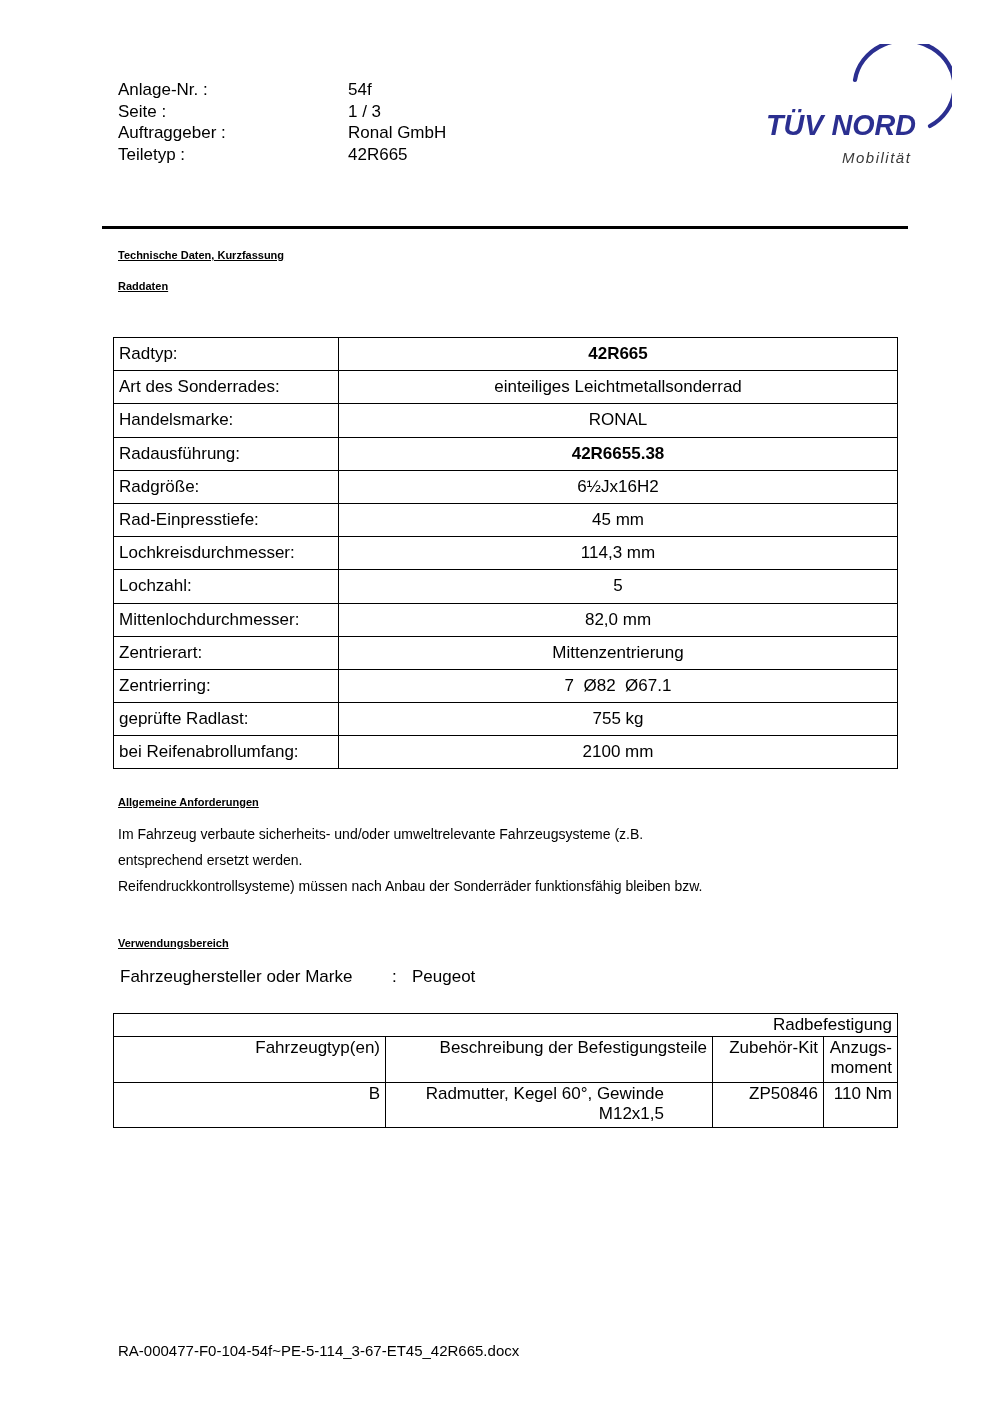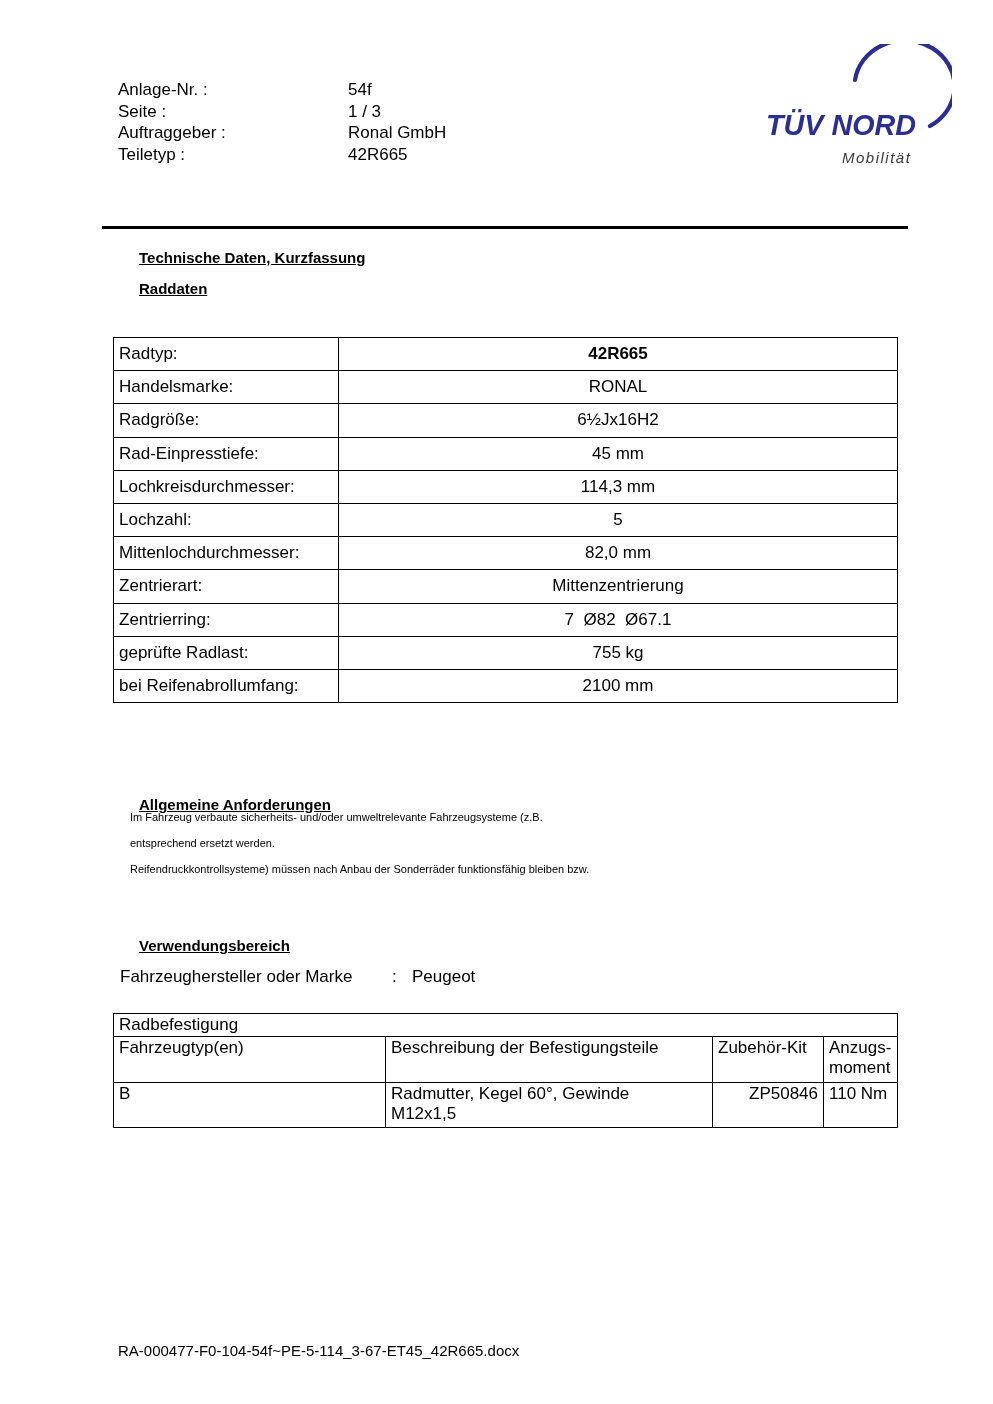--- a/index.html
+++ b/index.html
@@ -12,41 +12,41 @@
     overflow:hidden;
   }
   
   .header-block{position:absolute;left:118px;top:79px;font-size:17px;line-height:21.5px;}
   .header-row .hlabel{display:inline-block;width:230px;}
   
   .logo{position:absolute;left:752px;top:44px;width:200px;height:132px;}
   
   .rule{position:absolute;left:102px;top:226px;width:806px;height:3px;background:#000;}
   
-  .heading{position:absolute;left:118px;font-size:15px;font-weight:bold;text-decoration:underline;white-space:nowrap;margin-left:21px;}
+  .heading{position:absolute;left:118px;font-size:11px;font-weight:bold;text-decoration:underline;white-space:nowrap;}
   .h-tech{top:249px;}
   .h-rad{top:280px;}
   .h-allg{top:796px;}
   .h-verw{top:937px;}
   
   table{border-collapse:collapse;table-layout:fixed;}
   .raddaten{position:absolute;left:113px;top:337px;width:784px;font-size:17px;}
   .raddaten td{border:1.5px solid #000;height:32.2px;padding:0 5px;vertical-align:middle;overflow:hidden;}
   .raddaten td.lbl{text-align:left;}
   .raddaten td.val{text-align:center;}
   .bold{font-weight:bold;}
   
-  .para{position:absolute;left:118px;top:804px;font-size:11px;line-height:26px;width:800px;margin-left:12px;}
+  .para{position:absolute;left:118px;top:821px;font-size:14px;line-height:26px;width:800px;}
   
   .hersteller{position:absolute;left:120px;top:967px;font-size:17px;}
   .hersteller .hl{display:inline-block;width:272px;}
   .hersteller .sep{display:inline-block;width:20px;}
   
   .befestigung{position:absolute;left:113px;top:1013px;width:784px;font-size:17px;}
-  .befestigung td{border:1.5px solid #000;vertical-align:top;text-align:left;padding:1px 5px;overflow:hidden;}
+  .befestigung td{border:1.5px solid #000;vertical-align:top;text-align:right;padding:1px 5px;overflow:hidden;}
   .befestigung .title-cell{height:20px;}
   .befestigung tr.hdr td{height:43px;}
   .befestigung tr.data td{height:42px;}
   .befestigung td.desc-cell{padding-right:48px;}
   .befestigung td.kit-cell{text-align:right;}
   
   .footer{position:absolute;left:118px;top:1342px;font-size:15px;}
 </style>
 </head>
 <body>
@@ -85,22 +85,30 @@
     <colgroup>
         <col style="width:225px">
         <col style="width:559px">
       </colgroup>
     <tbody>
       <tr>
           <td class="lbl">Radtyp:</td>
           <td class="val bold">42R665</td>
         </tr>
       <tr>
+          <td class="lbl">Art des Sonderrades:</td>
+          <td class="val">einteiliges Leichtmetallsonderrad</td>
+        </tr>
+      <tr>
           <td class="lbl">Handelsmarke:</td>
           <td class="val">RONAL</td>
+        </tr>
+      <tr>
+          <td class="lbl">Radausführung:</td>
+          <td class="val bold">42R6655.38</td>
         </tr>
       <tr>
           <td class="lbl">Radgröße:</td>
           <td class="val">6½Jx16H2</td>
         </tr>
       <tr>
           <td class="lbl">Rad-Einpresstiefe:</td>
           <td class="val">45 mm</td>
         </tr>
       <tr>

